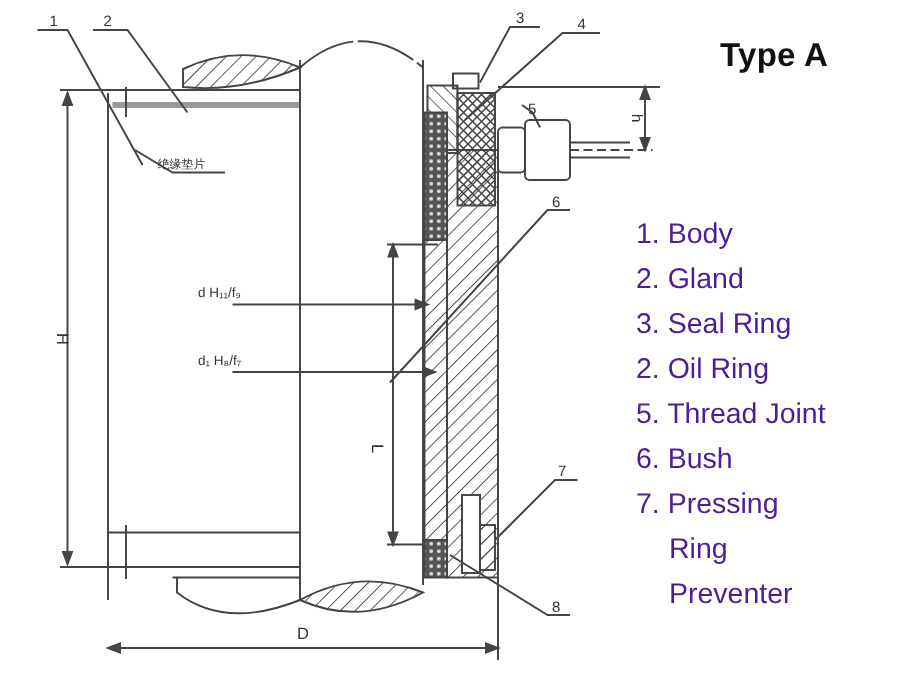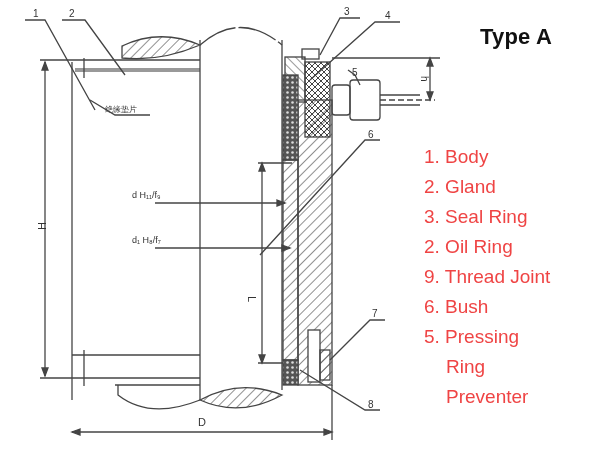--- a/index.html
+++ b/index.html
@@ -1,19 +1,19 @@
 <!DOCTYPE html>
 <html><head>
 <meta charset="utf-8">
 <style>
   html, body { margin:0; padding:0; background:#ffffff; }
   body { width:600px; height:450px; position:relative; overflow:hidden; font-family:"Liberation Sans", sans-serif; }
   #drawing { position:absolute; left:0; top:0; width:600px; height:450px; }
   .title { position:absolute; left:450px; top:24px; font-size:22px; font-weight:bold; color:#111; letter-spacing:0.2px;margin-left:30px; }
-  .legend { position:absolute; left:424px; top:142px; font-size:19px; line-height:30px; color:#ef4444; }
+  .legend { position:absolute; left:424px; top:142px; font-size:19px; line-height:30px; color:#4c1d95; }
   .legend div { white-space:nowrap; }
   .legend .cont { padding-left:22px; }
   svg text { font-family:"Liberation Sans", sans-serif; fill:#333; }
 </style>
 </head>
 <body>
 
 <svg id="drawing" viewBox="0 0 600 450" xmlns="http://www.w3.org/2000/svg">
   <defs>
     <pattern id="hatch" patternUnits="userSpaceOnUse" width="7" height="7" patternTransform="rotate(45)">
@@ -130,18 +130,18 @@
   </g>
 </svg>
 
 <div class="title">Type A</div>
 
 <div class="legend">
   <div>1. Body</div>
   <div>2. Gland</div>
   <div>3. Seal Ring</div>
   <div>2. Oil Ring</div>
-  <div>9. Thread Joint</div>
+  <div>5. Thread Joint</div>
   <div>6. Bush</div>
-  <div>5. Pressing</div>
+  <div>7. Pressing</div>
   <div class="cont">Ring</div>
   <div class="cont">Preventer</div>
 </div>
 
 </body></html>

